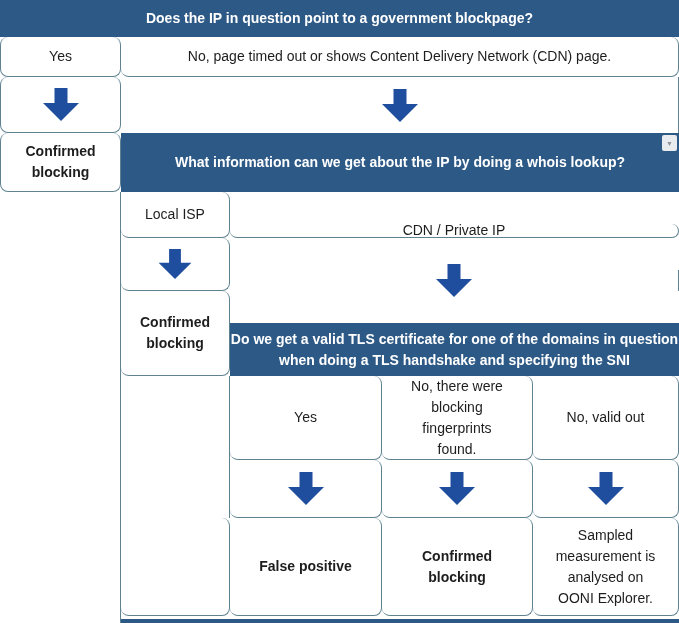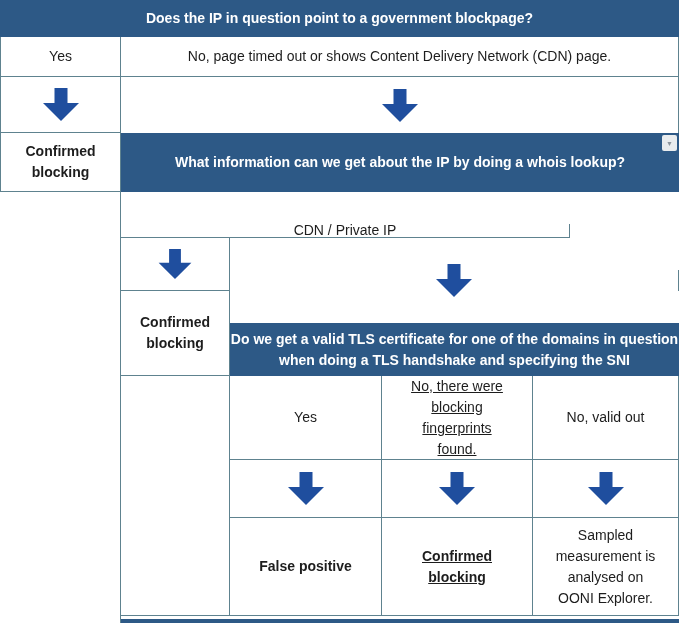--- a/index.html
+++ b/index.html
@@ -19,26 +19,26 @@
   }
   .row{display:flex;width:679px;}
   .cell{
     box-sizing:border-box;
     display:flex;align-items:center;justify-content:center;
     text-align:center;line-height:1.5;
     flex:0 0 auto;
   }
   .bl{border-left:1px solid var(--grid);}
   .br{border-right:1px solid var(--grid);}
-  .bb{border-bottom:1px solid var(--grid);}
+  .bb{border-bottom:1px solid var(--grid);border-radius:8px;}
   .hdr{
     background:var(--hdr);color:#ffffff;font-weight:700;
   }
   .bold{font-weight:700;}
-  .w1{width:121px;} .w2{width:109px;} .w3{width:152px;} .w4{width:151px;text-decoration:underline;} .w5{width:146px;}
+  .w1{width:121px;} .w2{width:109px;} .w3{width:152px;} .w4{width:151px;} .w5{width:146px;}
   .wB{width:558px;} .wC{width:449px;margin-top:32px;}
   .pad{padding:2px 20px;}
   .pad-tight{padding:2px 0;}
   .rel{position:relative;text-align:center;}
   .dropdown{
     position:absolute;top:2px;right:2px;
     width:15px;height:16px;border-radius:2px;
     background:#e9ecee;
     display:flex;align-items:center;justify-content:center;
     font-size:7px;color:#8d959d;line-height:1;
@@ -77,20 +77,21 @@
   <div class="row" style="height:59px">
     <div class="cell w1 bl br bb bold pad">Confirmed blocking</div>
     <div class="cell wB hdr pad rel">
       <span>What information can we get about the IP by doing a whois lookup?</span>
       <span class="dropdown">▼</span>
     </div>
   </div>
 
   <div class="row" style="height:46px">
     <div class="cell w1 br"></div>
+    <div class="cell w2 br bb pad">Local ISP</div>
     <div class="cell wC bb br pad">CDN / Private IP</div>
   </div>
 
   <div class="row" style="height:53px">
     <div class="cell w1 br"></div>
     <div class="cell w2 br bb">
       <svg class="arr" width="36" height="30" viewBox="0 0 38 33">
           <path d="M12.5 0 h13 v15 h11.5 L19 33 L1 15 h11.5 z" fill="#1f4e9e"></path>
         </svg>
     </div>

